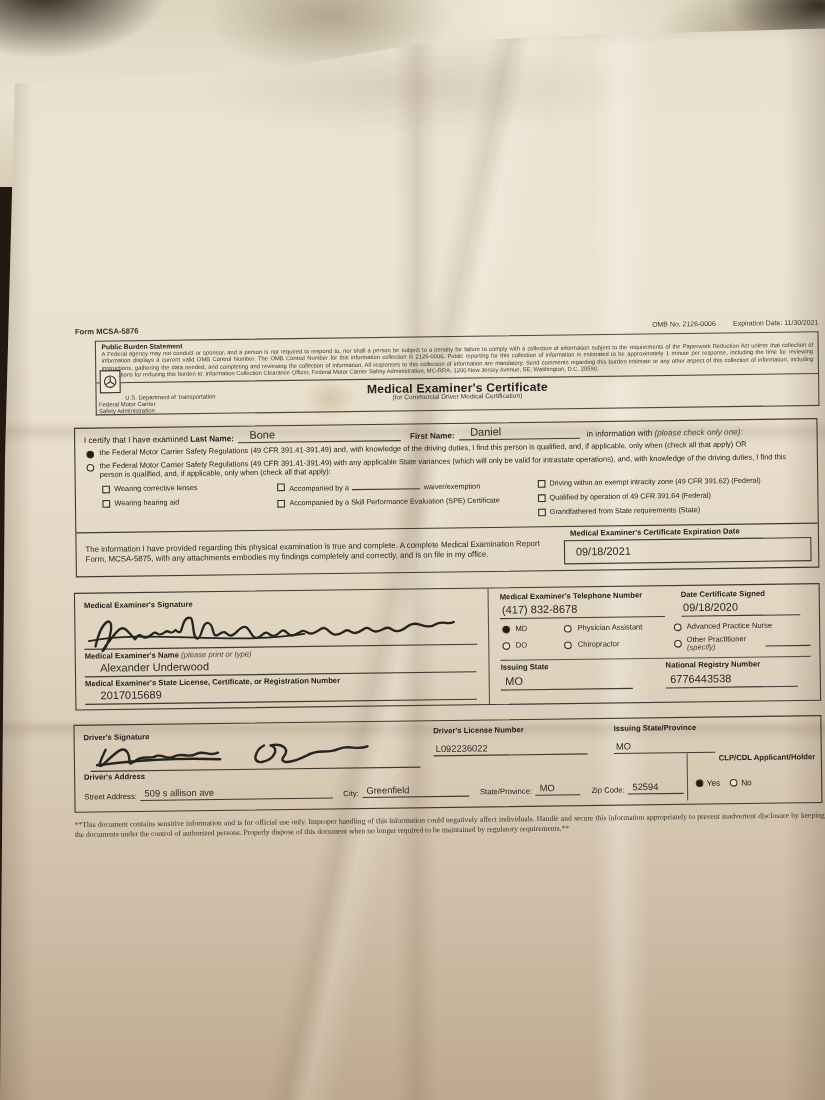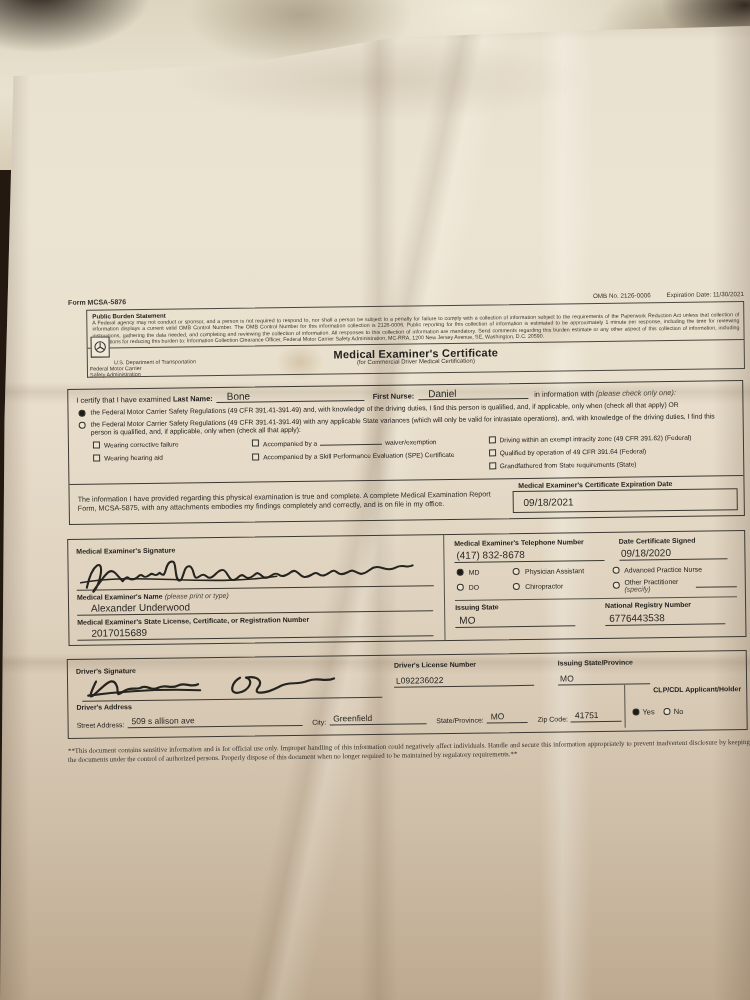--- a/index.html
+++ b/index.html
@@ -173,40 +173,40 @@
         <div class="doc-title">Medical Examiner's Certificate</div>
         <div class="doc-sub">(for Commercial Driver Medical Certification)</div>
       </div>
 
       <div class="cert-box">
         <div class="cert-top">
           <div class="intro-line">
             <span>I certify that I have examined</span>&nbsp;
             <span class="lbl-b">Last Name:</span>
             <span class="fill last">Bone</span>
-            <span class="lbl-b">First Nurse:</span>
+            <span class="lbl-b">First Name:</span>
             <span class="fill first">Daniel</span>
             <span>in information with</span>&nbsp;
             <span class="note-i">(please check only one):</span>
           </div>
 
           <div class="opt">
             <span class="radio filled"></span>
             <span>the Federal Motor Carrier Safety Regulations (49 CFR 391.41-391.49) and, with knowledge of the driving duties, I find this person is qualified, and, if applicable, only when (check all that apply) OR</span>
           </div>
           <div class="opt">
             <span class="radio"></span>
             <span>the Federal Motor Carrier Safety Regulations (49 CFR 391.41-391.49) with any applicable State variances (which will only be valid for intrastate operations), and, with knowledge of the driving duties, I find this person is qualified, and, if applicable, only when (check all that apply):</span>
           </div>
 
           <div class="checkrow">
             <div class="ccol ccol1">
               <div class="citem">
                 <span class="cb"></span>
-                <span>Wearing corrective failure</span>
+                <span>Wearing corrective lenses</span>
               </div>
               <div class="citem">
                 <span class="cb"></span>
                 <span>Wearing hearing aid</span>
               </div>
             </div>
             <div class="ccol ccol2">
               <div class="citem">
                 <span class="cb"></span>
                 <span><span>Accompanied by a</span><span class="blank"></span><span>waiver/exemption</span></span>
@@ -350,21 +350,21 @@
 
         <div class="flabel addr-label">Driver's Address</div>
         <div class="addr-row">
           <span class="al">Street Address:</span>
           <span class="av street">509 s allison ave</span>
           <span class="al gap">City:</span>
           <span class="av city">Greenfield</span>
           <span class="al gap">State/Province:</span>
           <span class="av stt">MO</span>
           <span class="al gap">Zip Code:</span>
-          <span class="av zip">41751</span>
+          <span class="av zip">52594</span>
         </div>
       </div>
 
       <div class="footer">**This document contains sensitive information and is for official use only. Improper handling of this information could negatively affect individuals. Handle and secure this information appropriately to prevent inadvertent disclosure by keeping the documents under the control of authorized persons. Properly dispose of this document when no longer required to be maintained by regulatory requirements.**</div>
 
     </div>
   </div>
 </div>
 
 </body></html>

